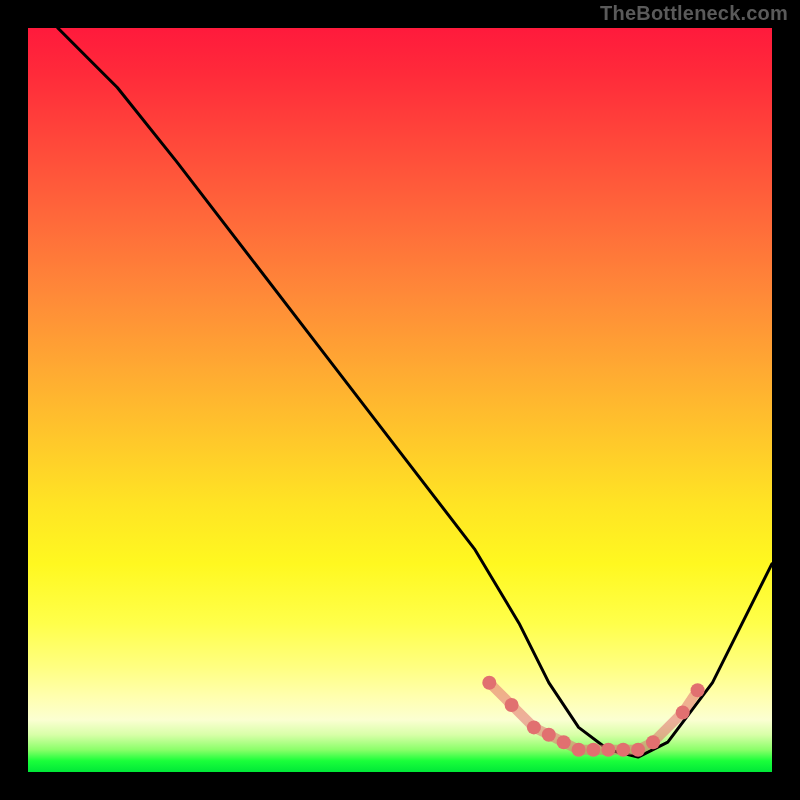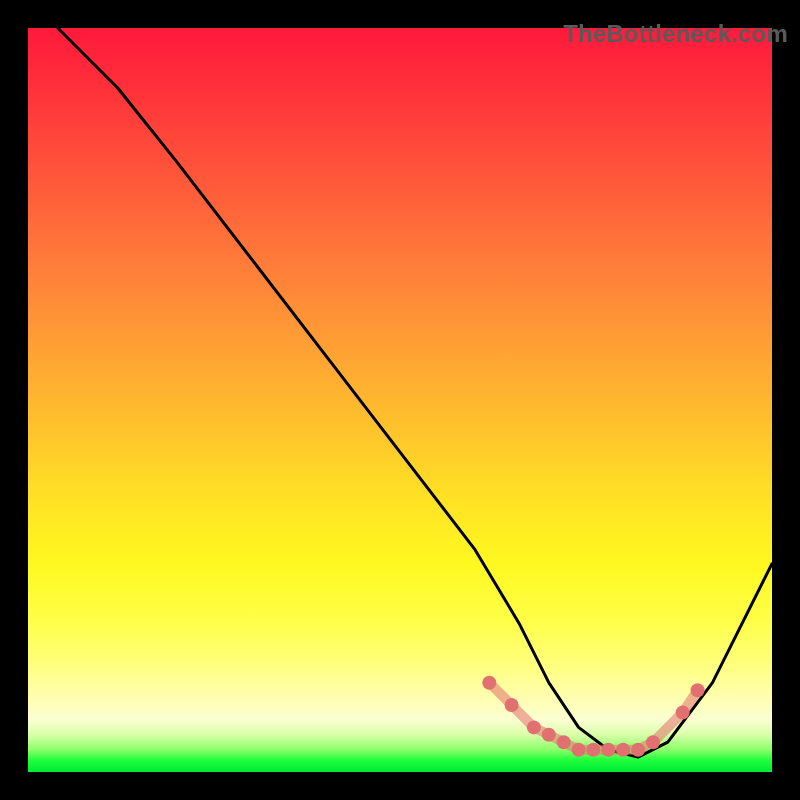--- a/index.html
+++ b/index.html
@@ -12,24 +12,24 @@
     font-family: Arial, Helvetica, sans-serif;
   }
   .frame {
     position: relative;
     width: 800px;
     height: 800px;
     background: #000;
   }
   .watermark {
     position: absolute;
-    top: 20px;
+    top: 2px;
     right: 12px;
     color: #5a5a5a;
-    font-size: 24px;
+    font-size: 20px;
     font-weight: 600;
     letter-spacing: 0.2px;
     z-index: 5;
   }
   
   .plot {
     position: absolute;
     left: 28px;
     top: 28px;
     width: 744px;

